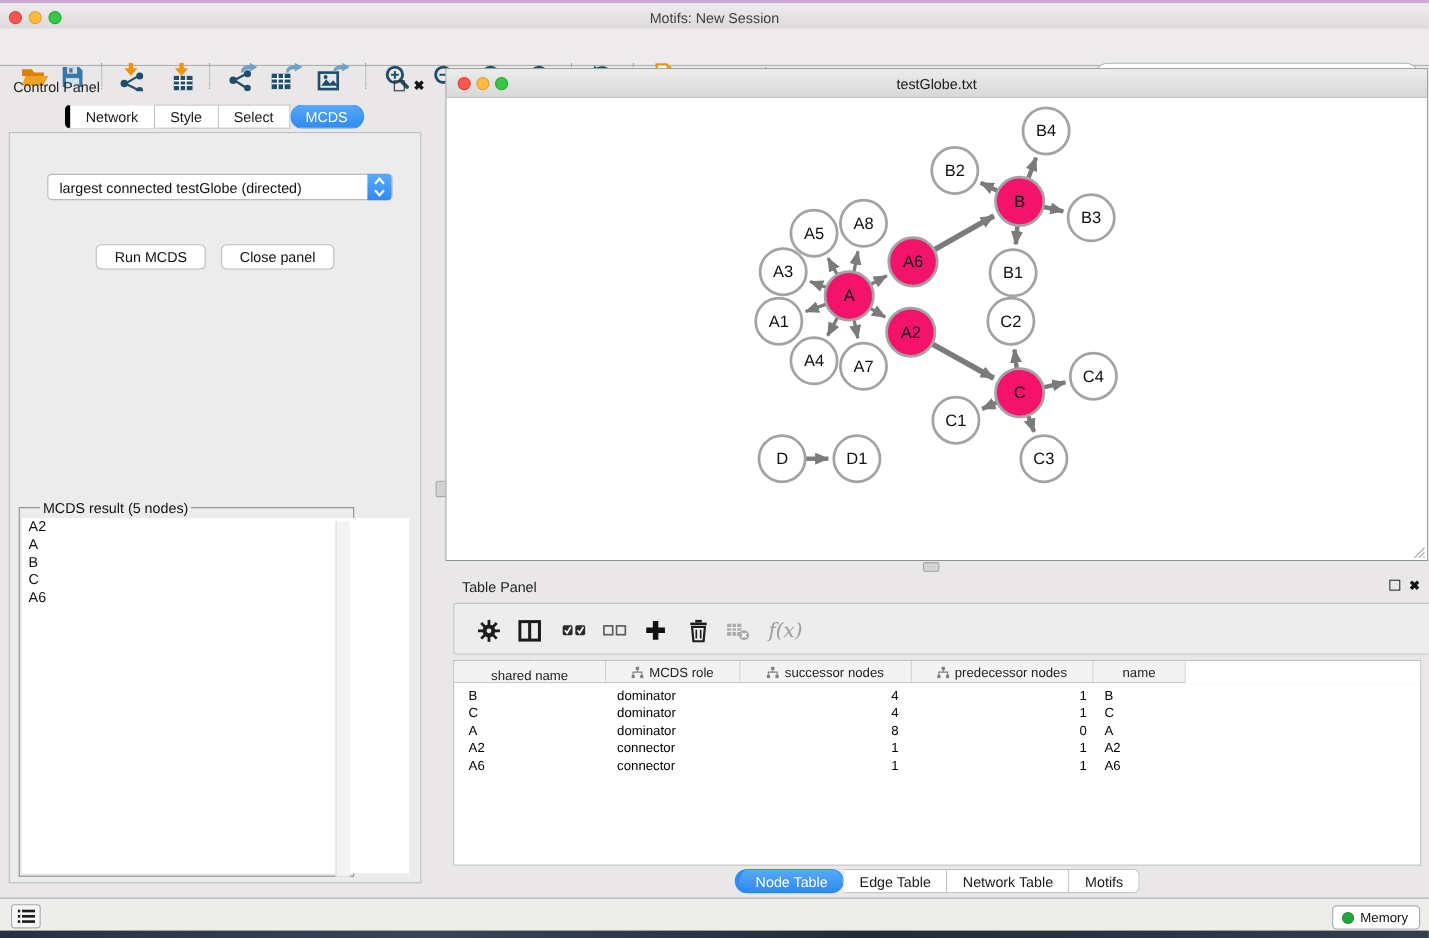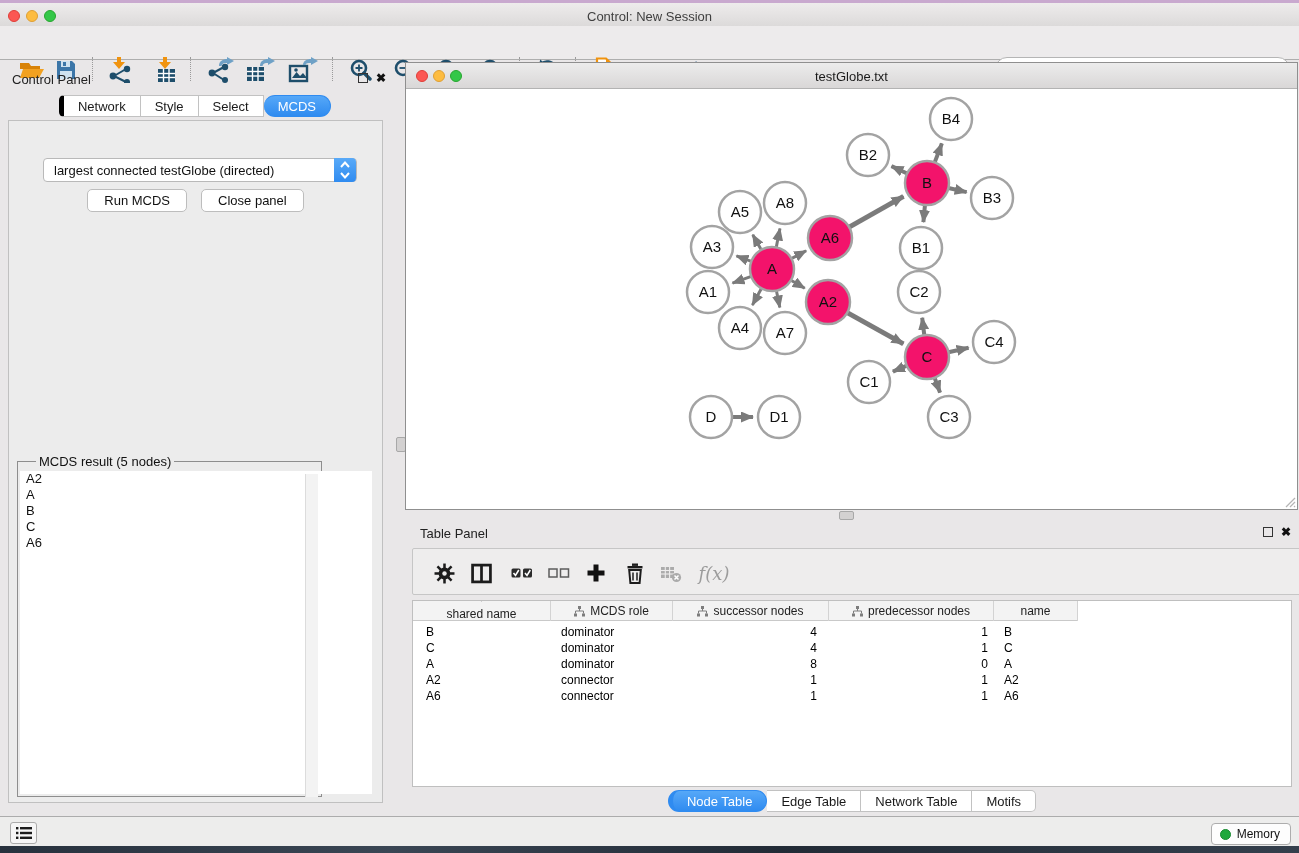--- a/index.html
+++ b/index.html
@@ -47,21 +47,21 @@
     background:#ececec; border:1px solid #c0c0c0; }
   .opt-label { position:absolute; left:0; top:15px; width:100%; text-align:center;
     font-size:13px; color:#111; }
   .dropdown { position:absolute; left:34px; top:37px; width:314px; height:24px; background:#fff;
     border:1px solid #b9b9b9; border-radius:4px; }
   .dropdown .val { position:absolute; left:10px; top:4px; font-size:13px; color:#111; white-space:nowrap; }
   .dropdown .stepper { position:absolute; right:0; top:-1px; width:22px; height:24px;
     background:linear-gradient(#59aaf8,#2f8bf0); border-radius:0 4px 4px 0; }
   .btn-row { position:absolute; left:0; top:68px; width:100%; display:flex; justify-content:center; gap:14px; }
   .mac-btn { height:23px; padding:0 16px; background:#fff; border:1px solid #bdbdbd;
-    border-radius:5px; font-size:13px; color:#111; display:flex; align-items:center; }
+    border-radius:5px; font-size:13px; color:#111; display:flex; align-items:center;margin-top:33px; }
 
   fieldset.mcds-box { position:absolute; left:8px; top:333px; width:305px; height:343px;
     border:1px solid #8e8e8e; background:#ececec;padding-left:16px; }
   fieldset.mcds-box legend { font-size:13px; color:#111; margin-left:2px; padding:0 3px; }
   .mcds-list { position:absolute; left:2px; top:2px; width:352px; height:323px; background:#fff; }
   .mcds-scroll { position:absolute; right:0; top:0; width:13px; height:323px;
     background:#f3f3f3; border-left:1px solid #dcdcdc; }
   .mcds-item { font-size:13px; color:#111; padding:1px 0 1px 6px; line-height:14px; }
 
   
@@ -124,21 +124,21 @@
     background:linear-gradient(90deg,#27313d,#3a4654 30%,#222b36 60%,#343f4c); }
 </style>
 </head>
 <body>
 
 <div class="menustrip"></div>
 <div class="titlebar">
   <span class="traffic t-red"></span>
   <span class="traffic t-yel"></span>
   <span class="traffic t-grn"></span>
-  <div class="app-title">Control: New Session</div>
+  <div class="app-title">Motifs: New Session</div>
 </div>
 
 <div class="toolbar">
   <div class="tbtn" style="left:15px">
     <svg width="26" height="22" viewBox="0 0 26 22">
       <path fill="#d88206" d="M1 4 h9 l2 3 h9 v3 H1 z"></path>
       <path fill="#f2a121" d="M4 10 h21 l-5 9 H1 z"></path>
     </svg>
   </div>
   <div class="tbtn" style="left:49px">

